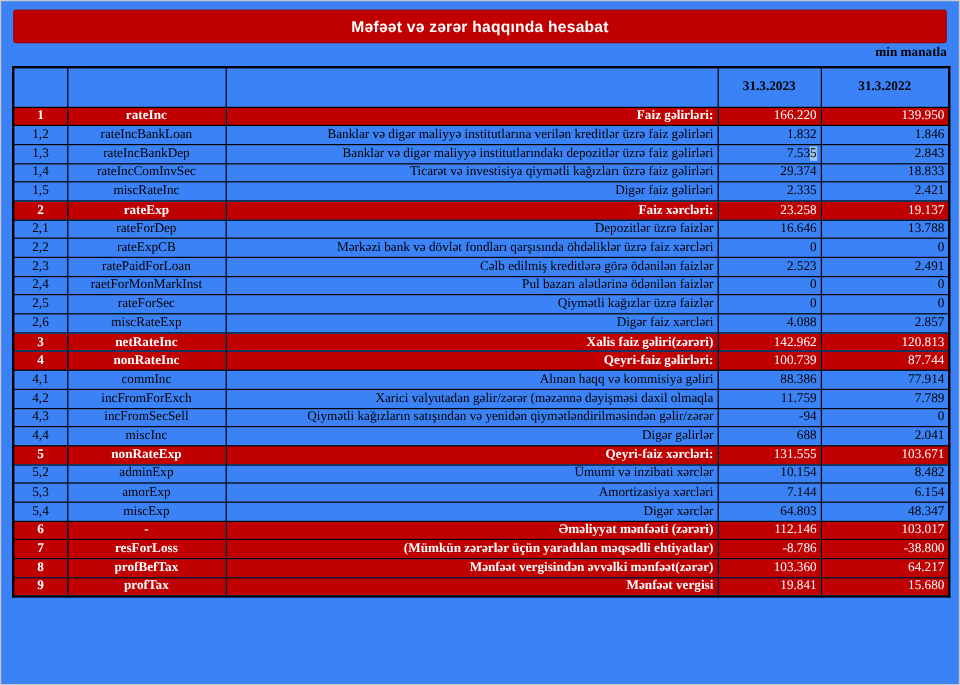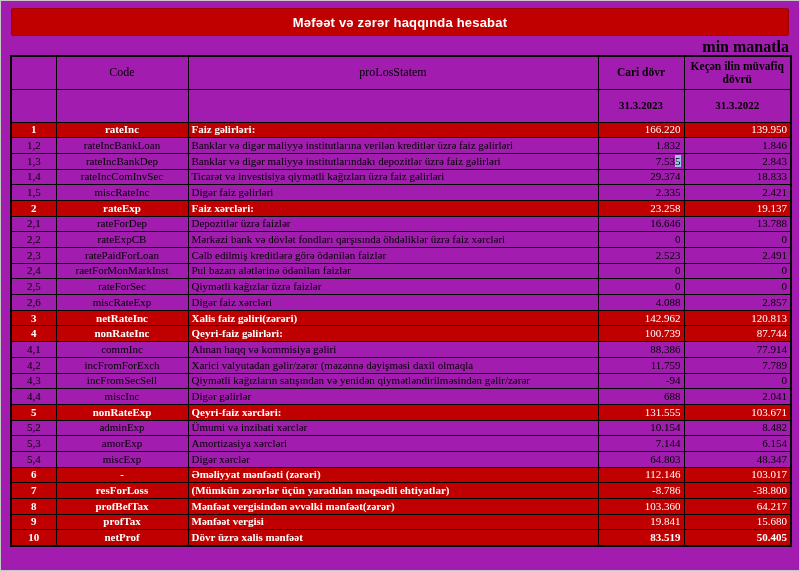--- a/index.html
+++ b/index.html
@@ -5,21 +5,21 @@
   * { box-sizing: border-box; }
   html, body { margin: 0; padding: 0; }
   body {
     width: 800px; height: 571px;
     background: #ffffff;
     font-family: "Liberation Serif", "DejaVu Serif", serif;
   }
   .page {
     position: relative;
     width: 800px; height: 571px;
-    background: #a21caf;
+    background: #3b82f6;
     overflow: hidden;
     outline: 1px solid #c8c8c8;
     outline-offset: -1px;
     padding-left: 41px;
   }
   .banner {
     position: absolute;
     left: 11px; top: 8px;
     width: 778px; height: 28px;
     background: #C00000;
@@ -28,21 +28,21 @@
     display: flex; align-items: center; justify-content: center;
     color: #ffffff;
     font-family: "Liberation Sans", "DejaVu Sans", sans-serif;
     font-weight: bold;
     font-size: 13px;
     letter-spacing: 0.2px;
   }
   .unit-note {
     position: absolute;
     top: 38px; right: 11px;
-    font-size: 16px;
+    font-size: 11px;
     font-weight: bold;
     color: #000;
   }
   table.pl {
     position: absolute;
     left: 10px; top: 55px;
     width: 780px;
     border-collapse: collapse;
     table-layout: fixed;
     border: 2px solid #000;
@@ -56,21 +56,21 @@
     white-space: nowrap;
   }
   tr.h1 { height: 33px; }
   tr.h1 th { font-weight: normal; font-size: 12px; text-align: center; white-space: normal; line-height: 1.15; }
   tr.h1 th.bold { font-weight: bold; font-size: 11.5px; }
   tr.h2 { height: 33px; }
   tr.h2 th { font-weight: bold; font-size: 11px; text-align: center; }
   tbody tr { height: 15.7px; }
   td.num  { text-align: center; }
   td.code { text-align: center; }
-  td.desc { text-align: left; }
+  td.desc { text-align: right; }
   td.val  { text-align: right; padding-right: 4px; margin-top: 40px; }
   tr.red { background: #C00000; color: #ffffff; }
   tr.red td.num, tr.red td.code, tr.red td.desc { font-weight: bold; }
   tr.boldvals td.val { font-weight: bold; }
   .sel { background: #9DC3E6; color: #000; }
 </style>
 </head>
 <body>
 
 <div class="page">
@@ -83,27 +83,20 @@
 
   <table class="pl">
     <colgroup>
       <col style="width:45px">
         <col style="width:132px">
         <col style="width:410px">
         <col style="width:86px">
         <col style="width:107px">
     </colgroup>
     <thead>
-      <tr class="h1">
-        <th></th>
-        <th>Code</th>
-        <th>proLosStatem</th>
-        <th class="bold">Cari dövr</th>
-        <th class="bold">Keçən ilin müvafiq dövrü</th>
-      </tr>
       <tr class="h2">
         <th></th>
         <th></th>
         <th></th>
         <th>31.3.2023</th>
         <th>31.3.2022</th>
       </tr>
     </thead>
     <tbody>
       <tr class="red">
@@ -281,22 +274,15 @@
         <td class="val">103.360</td>
         <td class="val">64.217</td>
       </tr>
       <tr class="red">
         <td class="num">9</td>
         <td class="code">profTax</td>
         <td class="desc">Mənfəət vergisi</td>
         <td class="val">19.841</td>
         <td class="val">15.680</td>
       </tr>
-      <tr class="red boldvals">
-        <td class="num">10</td>
-        <td class="code">netProf</td>
-        <td class="desc">Dövr üzrə xalis mənfəət</td>
-        <td class="val">83.519</td>
-        <td class="val">50.405</td>
-      </tr>
     </tbody>
   </table>
 </div>
 
 </body></html>

